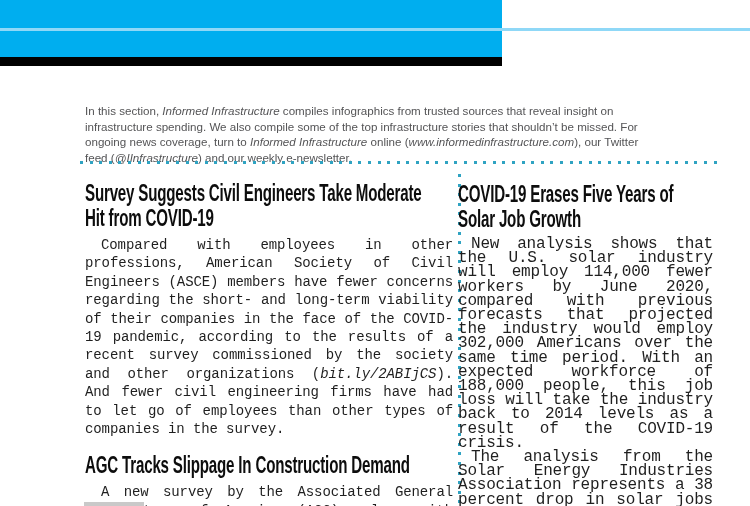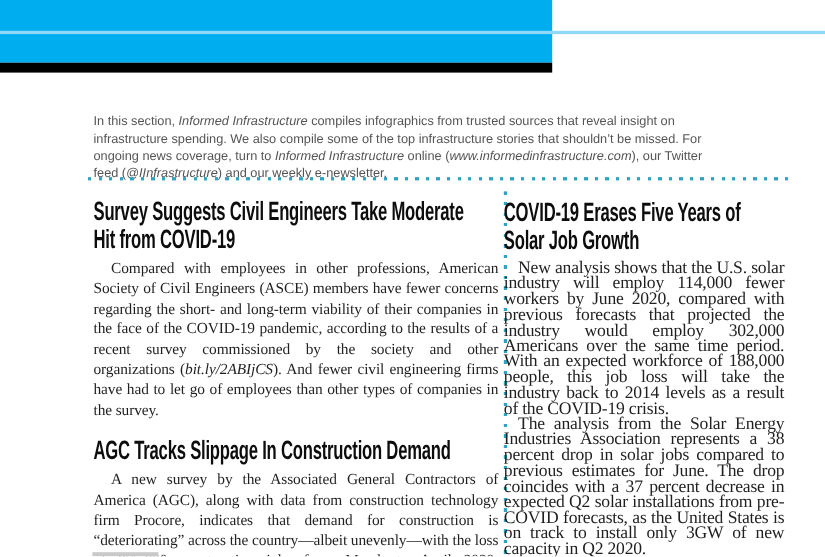--- a/index.html
+++ b/index.html
@@ -50,21 +50,21 @@
   .headline{
     color:var(--headline-black);
     font-family:"Liberation Sans",sans-serif;font-weight:700;
     font-size:24px;line-height:25px;letter-spacing:-0.3px;
     transform:scaleX(0.63);transform-origin:0 0;
     white-space:nowrap;margin-bottom:6px;
   }
   .hl-line{display:block;}
   
   .body-serif p{
-    font-family:Liberation Serif, serif;color:var(--body-text);
+    font-family:Liberation Mono, monospace;color:var(--body-text);
     text-align:justify;
   }
   .col-left .body-serif p{
     font-size:14px;line-height:18.4px;text-indent:16px;letter-spacing:-0.1px;
   }
   .col-right .body-serif p{
     font-size:16px;line-height:14.2px;text-indent:13px;letter-spacing:-0.2px;
   }
   .body-serif i{font-style:italic;}
   .article-2{margin-top:14px;}

